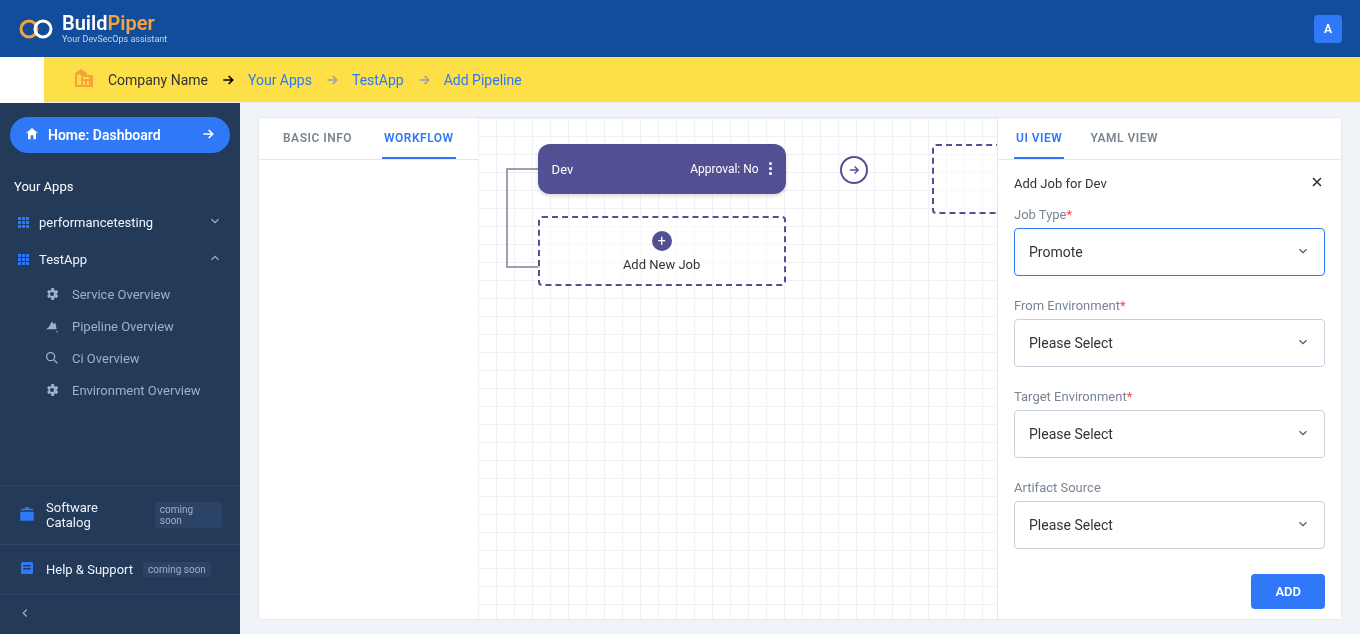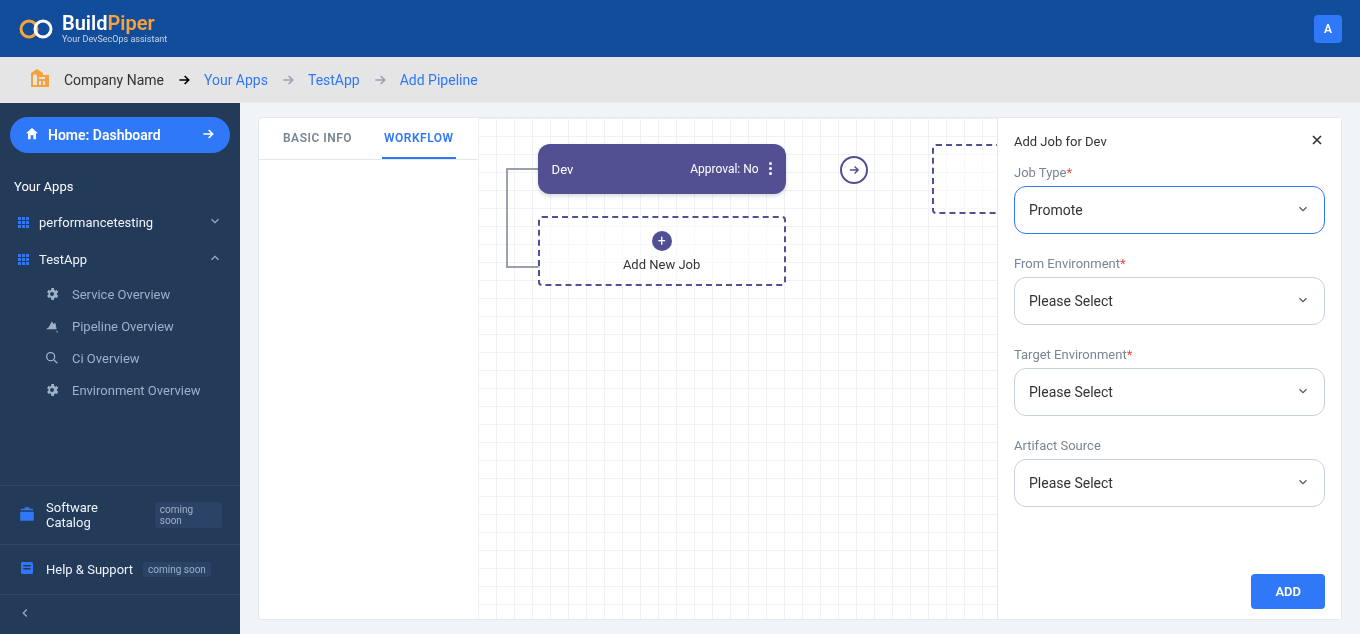--- a/index.html
+++ b/index.html
@@ -9,21 +9,21 @@
 .logo-wrap { display: flex; align-items: center; gap: 8px; }
 .logo-rings { display: inline-flex; }
 .logo-rings svg { display: block; }
 .logo-text { display: flex; flex-direction: column; line-height: 1; }
 .logo-main { font-size: 20px; font-weight: 600; }
 .logo-build { color: #fff; }
 .logo-piper { color: #F7A23B; }
 .logo-sub { color: #c8d4e6; font-size: 9px; margin-top: 2px; }
 .avatar { width: 28px; height: 28px; background: #2F78F7; color: #fff; border-radius: 4px; display: flex; align-items: center; justify-content: center; font-size: 12px; font-weight: 600; }
 
-.breadcrumb-bar { height: 46px; background: #e5e5e5; display: flex; align-items: center; padding: 0 28px; border-bottom: 1px solid #eee; gap: 12px; font-size: 14px; }
+.breadcrumb-bar { height: 46px; background: #fde047; display: flex; align-items: center; padding: 0 28px; border-bottom: 1px solid #eee; gap: 12px; font-size: 14px; margin-left: 44px; }
 .bc-icon { color: #F7A23B; }
 .bc-item { color: #333; }
 .bc-link { color: #2F78F7; cursor: pointer; }
 .bc-sep { color: #888; display: inline-flex; }
 
 .main { display: flex; height: calc(634px - 57px - 46px); }
 
 .sidebar { width: 240px; background: #233A59; color: #cdd7e4; padding: 14px 10px 0 10px; display: flex; flex-direction: column; position: relative; }
 .dash-btn { background: #2F78F7; color: #fff; border-radius: 999px; height: 36px; display: flex; align-items: center; padding: 0 14px; gap: 10px; font-size: 14px; font-weight: 600; cursor: pointer; justify-content: space-between; }
 .dash-left { display: flex; align-items: center; gap: 8px; }
@@ -70,21 +70,21 @@
 .arrow-circle svg { color: #525092; }
 
 .right-panel { position: absolute; top: 0; right: 0; width: 344px; bottom: 0; background: #fff; border-left: 1px solid #e3e8ee; display: flex; flex-direction: column; }
 .rp-tabs { display: flex; border-bottom: 1px solid #e3e8ee; height: 42px; align-items: flex-end; padding: 0 16px; gap: 24px; }
 .rp-header { display: flex; align-items: center; justify-content: space-between; padding: 14px 16px; font-size: 13px; color: #333; }
 .rp-close { cursor: pointer; color: #333; }
 .rp-body { flex: 1; overflow-y: auto; padding: 0 16px 10px 16px; }
 .form-group { margin-bottom: 22px; }
 .form-label { font-size: 13px; color: #7a8594; margin-bottom: 6px; display: block; }
 .req { color: #e74c3c; }
-.select-box { height: 48px; border: 1px solid #c8d0dc; border-radius: 12px; display: flex; align-items: center; justify-content: space-between; padding: 0 14px; font-size: 14px; color: #333; cursor: pointer; background: #fff; }
+.select-box { height: 48px; border: 1px solid #c8d0dc; border-radius: 4px; display: flex; align-items: center; justify-content: space-between; padding: 0 14px; font-size: 14px; color: #333; cursor: pointer; background: #fff; }
 .select-box.sel-active { border-color: #2F78F7; }
 .rp-footer { padding: 10px 16px; display: flex; justify-content: flex-end; border-top: 1px solid transparent; }
 .add-btn { background: #2F78F7; color: #fff; border: none; border-radius: 4px; padding: 10px 24px; font-size: 13px; font-weight: 600; cursor: pointer; }
 
 .grid-icon { display: inline-grid; grid-template-columns: repeat(3, 3px); grid-template-rows: repeat(3, 3px); gap: 1px; }
 .grid-icon span { background: #2F78F7; width: 3px; height: 3px; }
 </style>
 </head>
 <body>
 
@@ -274,20 +274,24 @@
               <path d="M5 12h14M13 6l6 6-6 6"></path>
             </svg>
         </div>
 
         <div class="dashed-box stage-box">
           <span class="plus">+</span>
           <span>Add New Stage</span>
         </div>
 
         <div class="right-panel">
+          <div class="rp-tabs">
+            <div class="tab active">UI VIEW</div>
+            <div class="tab">YAML VIEW</div>
+          </div>
           <div class="rp-header">
             <span>Add Job for Dev</span>
             <span class="rp-close"><svg width="16" height="16" viewBox="0 0 24 24" fill="none" stroke="currentColor" stroke-width="2.5">
                   <path d="M6 6l12 12M18 6L6 18"></path>
                 </svg></span>
           </div>
           <div class="rp-body">
             <div class="form-group">
               <label class="form-label"><span>Job Type</span><span class="req">*</span></label>
               <div class="select-box sel-active">

